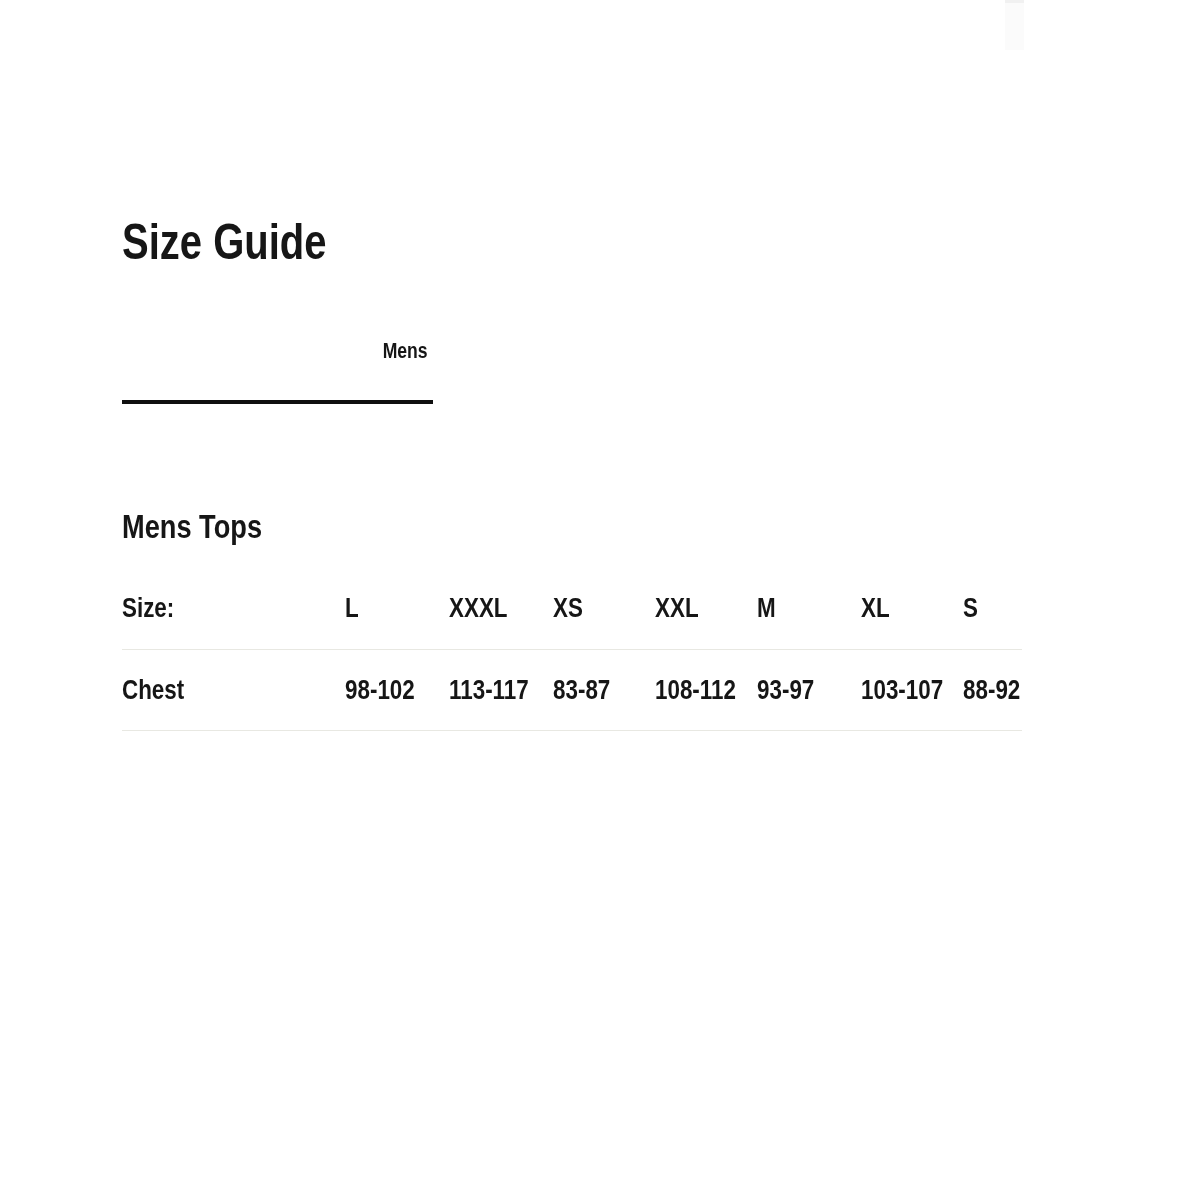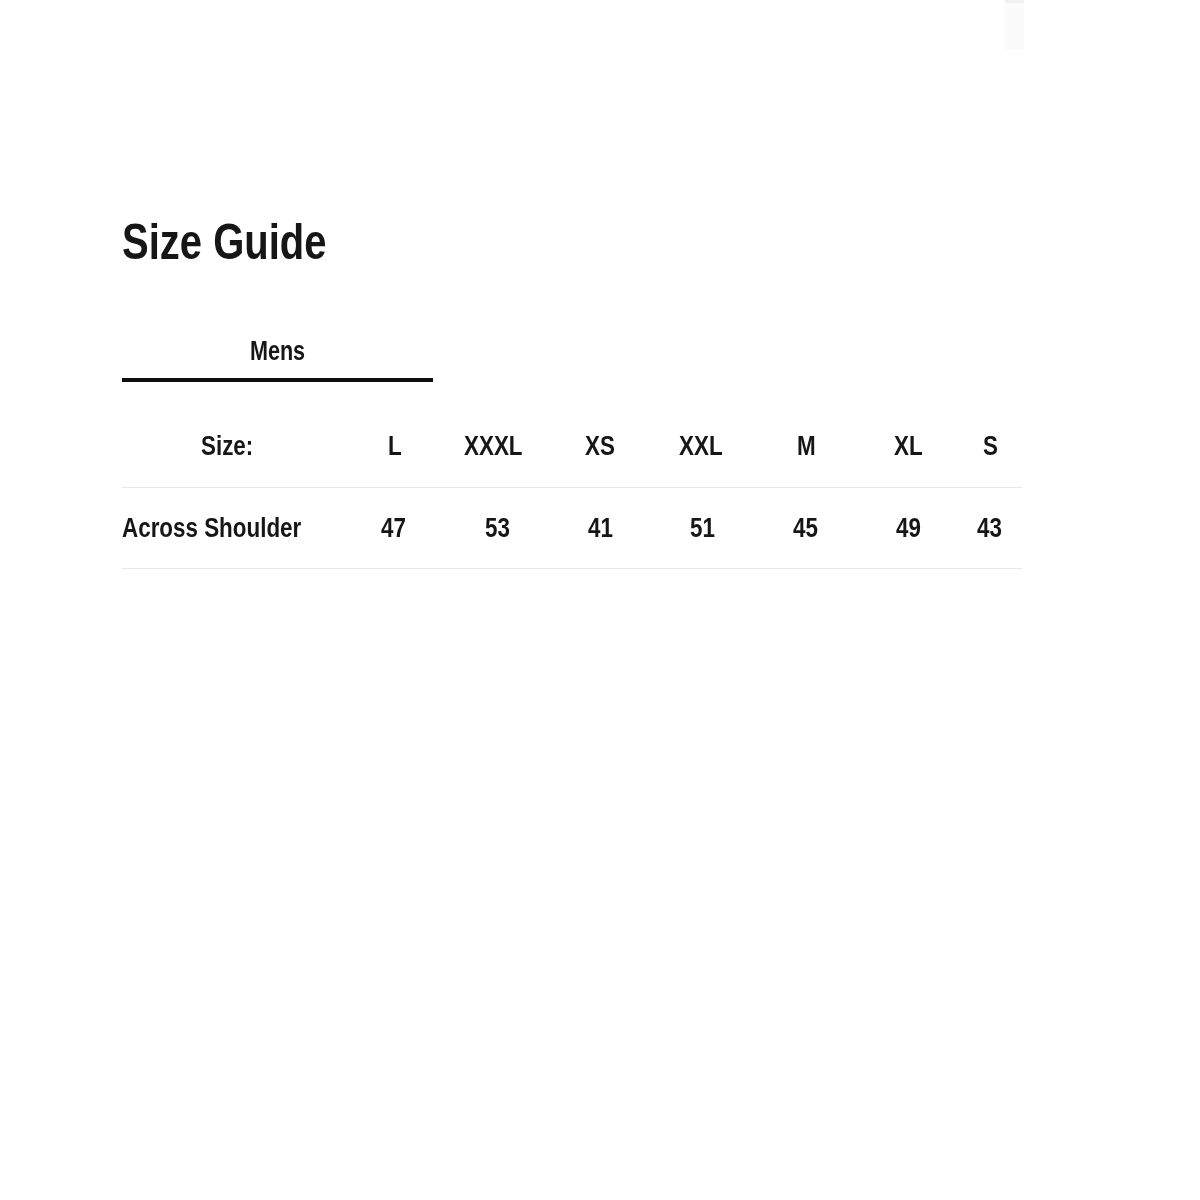--- a/index.html
+++ b/index.html
@@ -28,44 +28,44 @@
     margin-top:212px;
     font-size:50px;
     line-height:60px;
     font-weight:700;
   }
 
   .tab-bar{margin-top:64px;}
   .tab{
     display:inline-block;
     width:311px;
-    text-align:center;
-    font-size:27px;
+    text-align:right;
+    font-size:22px;
     line-height:30px;
-    padding-bottom:12px;
+    padding-bottom:34px;
     border-bottom:4px solid var(--underline);
     cursor:pointer;
   }
 
   .section-heading{
     margin-top:104px;
     font-size:34px;
     line-height:36px;
     font-weight:700;
   }
 
   table.size-table{
     margin-top:24px;
     width:900px;
     border-collapse:collapse;
     table-layout:fixed;
   }
   .size-table th,.size-table td{
     height:81px;
-    text-align:center;
+    text-align:left;
     vertical-align:middle;
     font-size:28px;
     font-weight:700;
     padding:0;
     border-bottom:1px solid var(--divider);
   }
 
   .scrollbar-thumb{
     position:absolute;
     left:1005px;
@@ -82,20 +82,21 @@
 <div class="container">
 
   <h1 class="page-title"><span class="txt">Size Guide</span></h1>
 
   <div class="tab-bar">
     <div class="tab">
       <span class="txt-center">Mens</span>
     </div>
   </div>
 
+  <h2 class="section-heading"><span class="txt">Mens Tops</span></h2>
 
   <table class="size-table">
     <colgroup>
       <col style="width:223px">
         <col style="width:104px">
         <col style="width:104px">
         <col style="width:102px">
       <col style="width:102px">
         <col style="width:104px">
         <col style="width:102px">
@@ -111,28 +112,28 @@
           <th><span class="txt">XXXL</span></th>
           <th><span class="txt">XS</span></th>
           <th><span class="txt">XXL</span></th>
           <th><span class="txt">M</span></th>
           <th><span class="txt">XL</span></th>
           <th><span class="txt">S</span></th>
         </tr>
     </thead>
     <tbody id="size-table-body">
 
-        <tr>
-          <td><span class="txt">Across Shoulder</span></td>
-          <td><span class="txt">47</span></td>
-          <td><span class="txt">53</span></td>
-          <td><span class="txt">41</span></td>
-          <td><span class="txt">51</span></td>
-          <td><span class="txt">45</span></td>
-          <td><span class="txt">49</span></td>
-          <td><span class="txt">43</span></td>
+    <tr>
+          <td><span class="txt">Chest</span></td>
+          <td><span class="txt">98-102</span></td>
+          <td><span class="txt">113-117</span></td>
+          <td><span class="txt">83-87</span></td>
+          <td><span class="txt">108-112</span></td>
+          <td><span class="txt">93-97</span></td>
+          <td><span class="txt">103-107</span></td>
+          <td><span class="txt">88-92</span></td>
         </tr>
       </tbody>
   </table>
 
 </div>
 
 <div class="scrollbar-thumb"></div>
 
 </body></html>

